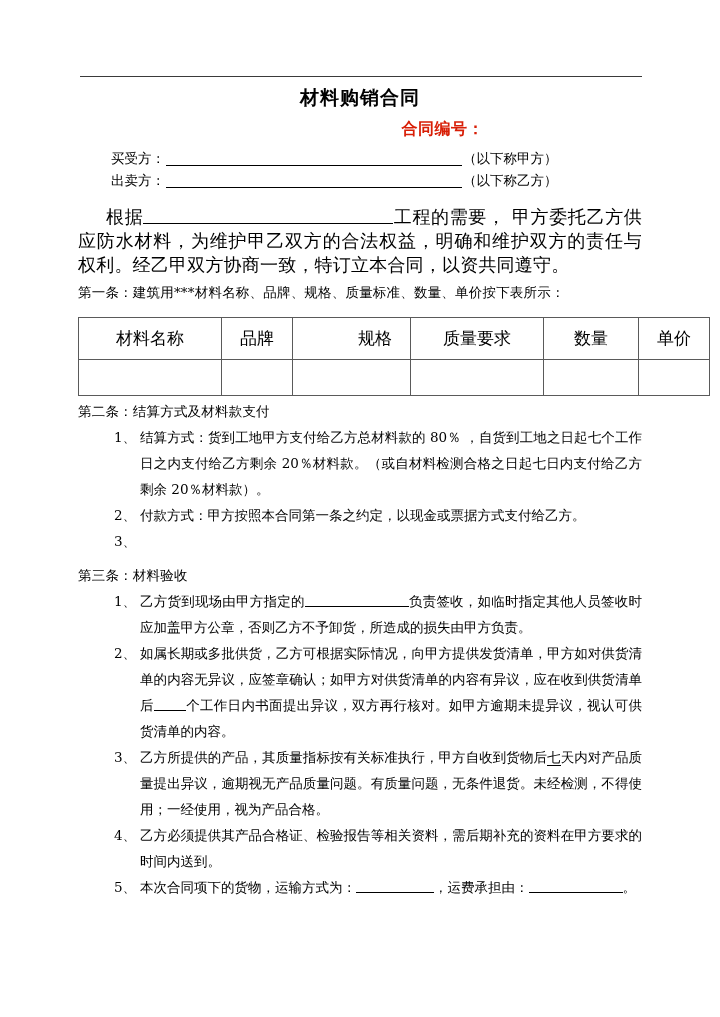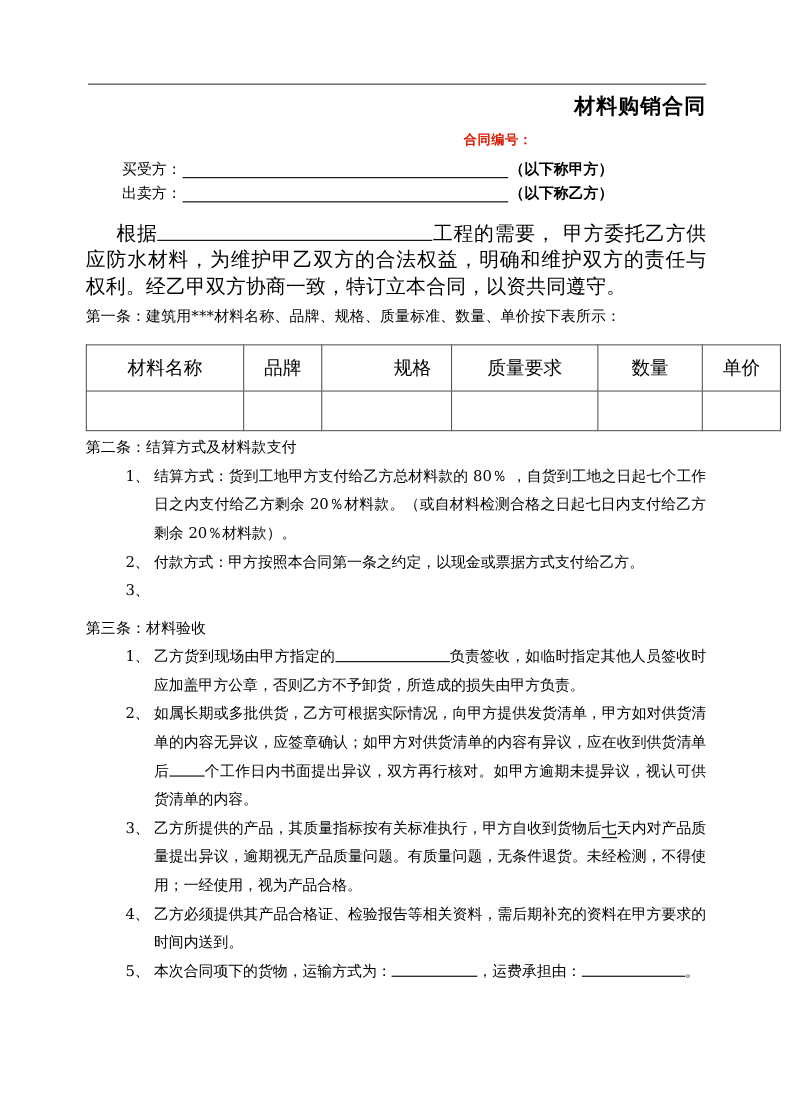--- a/index.html
+++ b/index.html
@@ -24,35 +24,35 @@
   }
   .top-rule {
     position: absolute;
     left: 80px;
     top: 76px;
     width: 562px;
     height: 0;
     border-top: 1.6px solid #3a3a3a;
   }
   .doc-title {
-    text-align: right;
+    text-align: center;
     font-size: 19px;
     font-weight: bold;
     letter-spacing: 1px;
     margin: 0;
     padding-top: 88px;
     line-height: 1;
     font-family: "DejaVu Serif", "Liberation Serif", serif;
   }
   .contract-no {
     margin: 0;
     padding-top: 14px;
     text-align: right;
     padding-right: 158px;
-    font-size: 12px;
+    font-size: 16px;
     font-weight: bold;
     color: #d81e06;
     letter-spacing: 0.5px;
     line-height: 1;
   }
   .party-block {
     margin-top: 10px;
     padding-left: 33px;
     font-size: 13.5px;
     line-height: 22px;
@@ -64,21 +64,21 @@
   }
   .party-label { flex: 0 0 auto; text-align: center; }
   .fill-line {
     flex: 1 1 auto;
     border-bottom: 1px solid #000;
     align-self: flex-end;
     margin: 0 1px 3px 1px;
     height: 15px;
     max-width: 296px;
   }
-  .party-suffix { flex: 0 0 auto; font-weight: bold; }
+  .party-suffix { flex: 0 0 auto; }
 
   .body-text {
     font-size: 18px;
     line-height: 24px;
     text-align: justify;
     margin: 0;
     letter-spacing: 0.2px;
   }
   .para-intro {
     margin-top: 14px;

